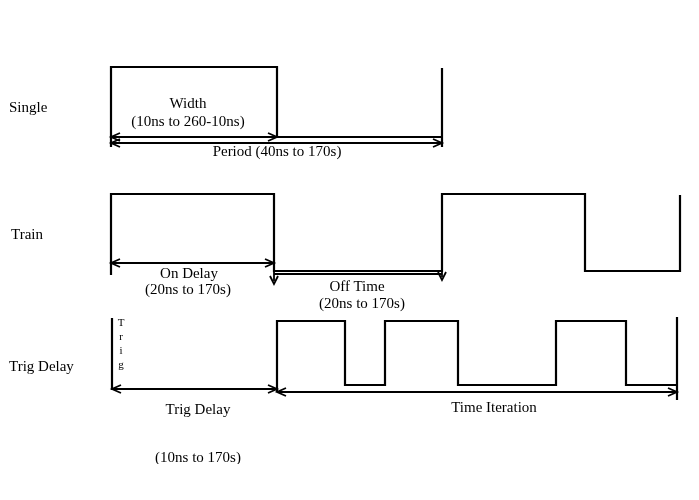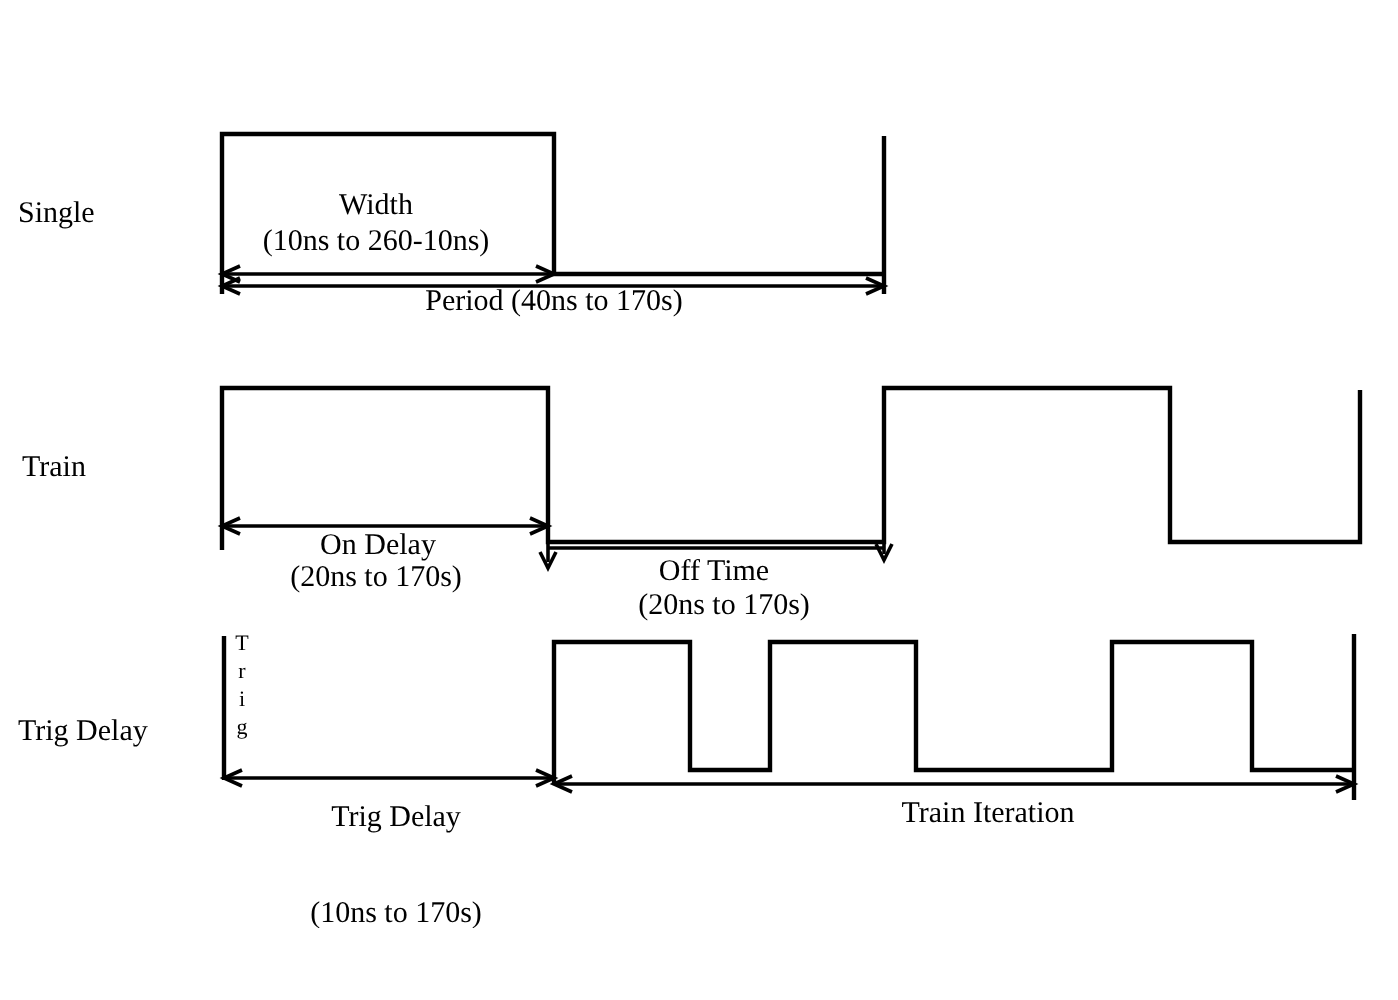--- a/index.html
+++ b/index.html
@@ -95,15 +95,15 @@
   <div class="lbl ctr" style="left:188px;top:281px;">(20ns to 170s)</div>
   <div class="lbl ctr" style="left:357px;top:278px;">Off Time</div>
   <div class="lbl ctr" style="left:362px;top:295px;">(20ns to 170s)</div>
 
   <div class="lbl" style="left:9px;top:358px;">Trig Delay</div>
 
   <div class="lbl vert" style="left:115px;top:316px;">Trig</div>
 
   <div class="lbl ctr" style="left:198px;top:401px;">Trig Delay</div>
   <div class="lbl ctr" style="left:198px;top:418px;margin-top:31px;">(10ns to 170s)</div>
-  <div class="lbl ctr" style="left:494px;top:399px;">Train Iteration</div>
+  <div class="lbl ctr" style="left:494px;top:399px;">Time Iteration</div>
 
 </div>
 
 </body></html>

